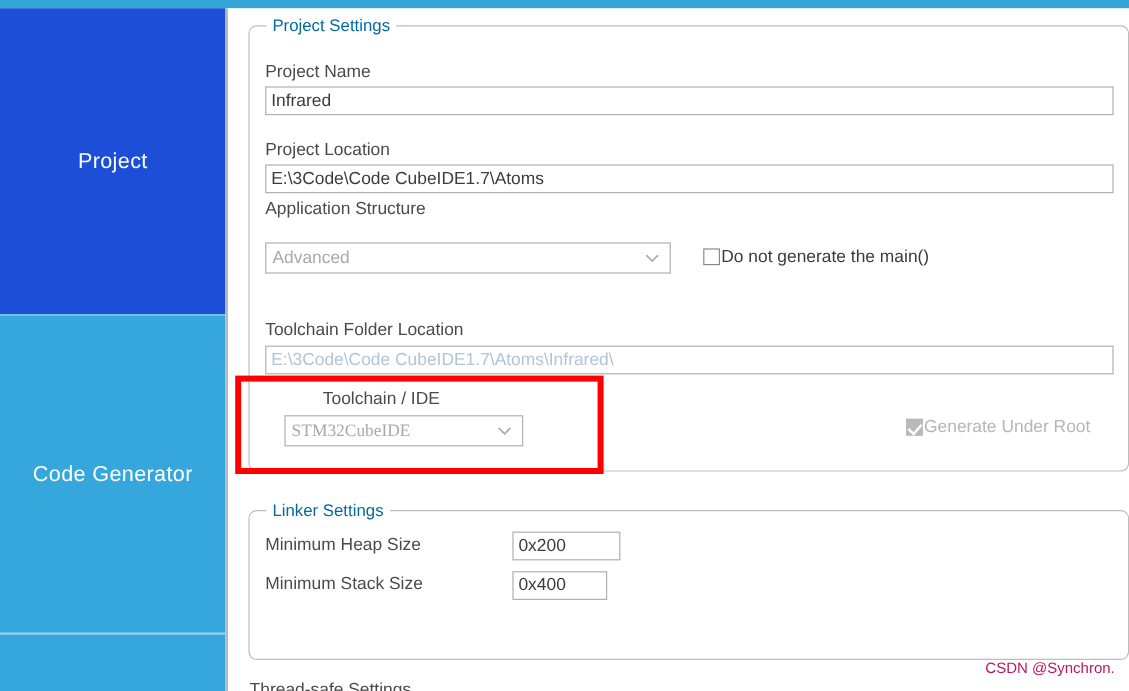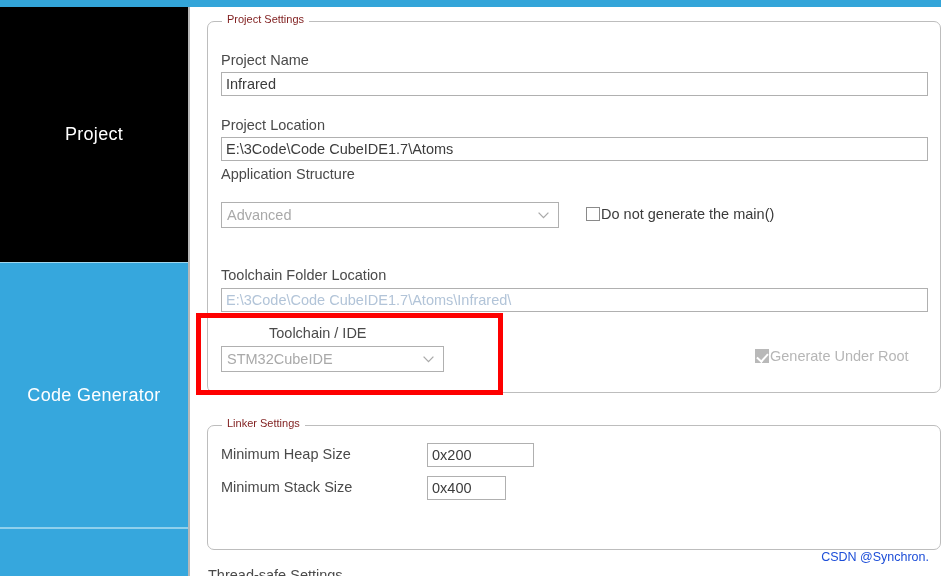--- a/index.html
+++ b/index.html
@@ -33,21 +33,21 @@
     position: relative;
     width: 100%;
     display: flex;
     align-items: center;
     justify-content: center;
     color: #ffffff;
     font-size: 18px;
     letter-spacing: .3px;
     user-select: none;
   }
-  .band-project   { height: 255px; background: #000000; }
+  .band-project   { height: 255px; background: #1d4ed8; }
   .band-codegen   { height: 265px; background: #36a7dd; border-top: 1px solid #9fd7ee; }
   .band-bottom    { height: 49px;  background: #36a7dd; border-top: 2px solid #8fd0ec; }
 
   
   .content {
     position: absolute; left: 188px; top: 7px;
     width: 753px; height: 569px;
     background: #ffffff;
     border-left: 2px solid #b8b8b8;
   }
@@ -57,22 +57,22 @@
     position: absolute;
     border: 1px solid #bdbdbd;
     border-radius: 7px;
     background: #ffffff;
   }
   .group-title {
     position: absolute;
     top: -9px; left: 14px;
     background: #ffffff;
     padding: 0 5px;
-    font-size: 11px;
-    color: #7f1d1d;
+    font-size: 14px;
+    color: #0369a1;
     white-space: nowrap;
   }
   #group-project  { left: 17px; top: 14px;  width: 734px; height: 372px; }
   #group-linker   { left: 17px; top: 418px; width: 734px; height: 125px; }
 
   .field-label {
     position: absolute;
     font-size: 14.5px;
     color: #4a4a4a;
     white-space: nowrap;
@@ -158,21 +158,21 @@
     font-size: 14.5px;
     color: #4a4a4a;
     white-space: nowrap;
   }
 
   
   .watermark {
     position: absolute;
     right: 12px; bottom: 12px;
     font-size: 12.5px;
-    color: #1d4ed8;
+    color: #be185d;
     white-space: nowrap;
   }
 </style>
 </head>
 <body>
 
 <div id="root">
 
   <div class="top-strip"></div>
 
@@ -212,41 +212,41 @@
 
       <div class="cbrow" style="left:378px; top:184px;">
         <span class="cbbox"></span>
         <span class="cb-label-dark">Do not generate the main()</span>
       </div>
 
       <div class="field-label" style="left:13px; top:245px;">Toolchain Folder Location</div>
       <div class="textbox disabled" style="left:13px; top:266px; width:707px;">E:\3Code\Code CubeIDE1.7\Atoms\Infrared\</div>
 
       <div class="field-label" style="left:13px; top:303px;margin-left:48px;">Toolchain / IDE</div>
-      <div class="combo" style="left:13px; top:324px; width:223px;">
+      <div class="combo" style="left:29px; top:324px; width:199px;font-family:Liberation Serif, serif;">
         <span>STM32CubeIDE</span>
         <span class="chev">
           <svg width="11" height="7" viewBox="0 0 11 7">
             <path d="M0.6 0.6 L5.5 5.6 L10.4 0.6" fill="none" stroke="#a9a9a9" stroke-width="1.3"></path>
           </svg>
         </span>
       </div>
 
       <div class="cbrow" style="left:507px; top:326px;padding-left:40px;">
         <span class="cbbox checked-disabled"></span>
         <span class="cb-label-gray">Generate Under Root</span>
       </div>
     </div>
 
     <div class="group" id="group-linker">
 
       <div class="group-title">Linker Settings</div>
 
       <div class="field-label" style="left:13px; top:20px;">Minimum Heap Size</div>
-      <div class="textbox" style="left:219px; top:17px; width:107px;">0x200</div>
+      <div class="textbox" style="left:219px; top:17px; width:90px;">0x200</div>
 
       <div class="field-label" style="left:13px; top:53px;">Minimum Stack Size</div>
       <div class="textbox" style="left:219px; top:50px; width:79px;">0x400</div>
     </div>
 
     <div class="cutoff-title" style="left:18px; top:560px;">Thread-safe Settings</div>
   </div>
 
   <div class="red-rect" style="left:196px; top:313px; width:307px; height:82px;"></div>
 

